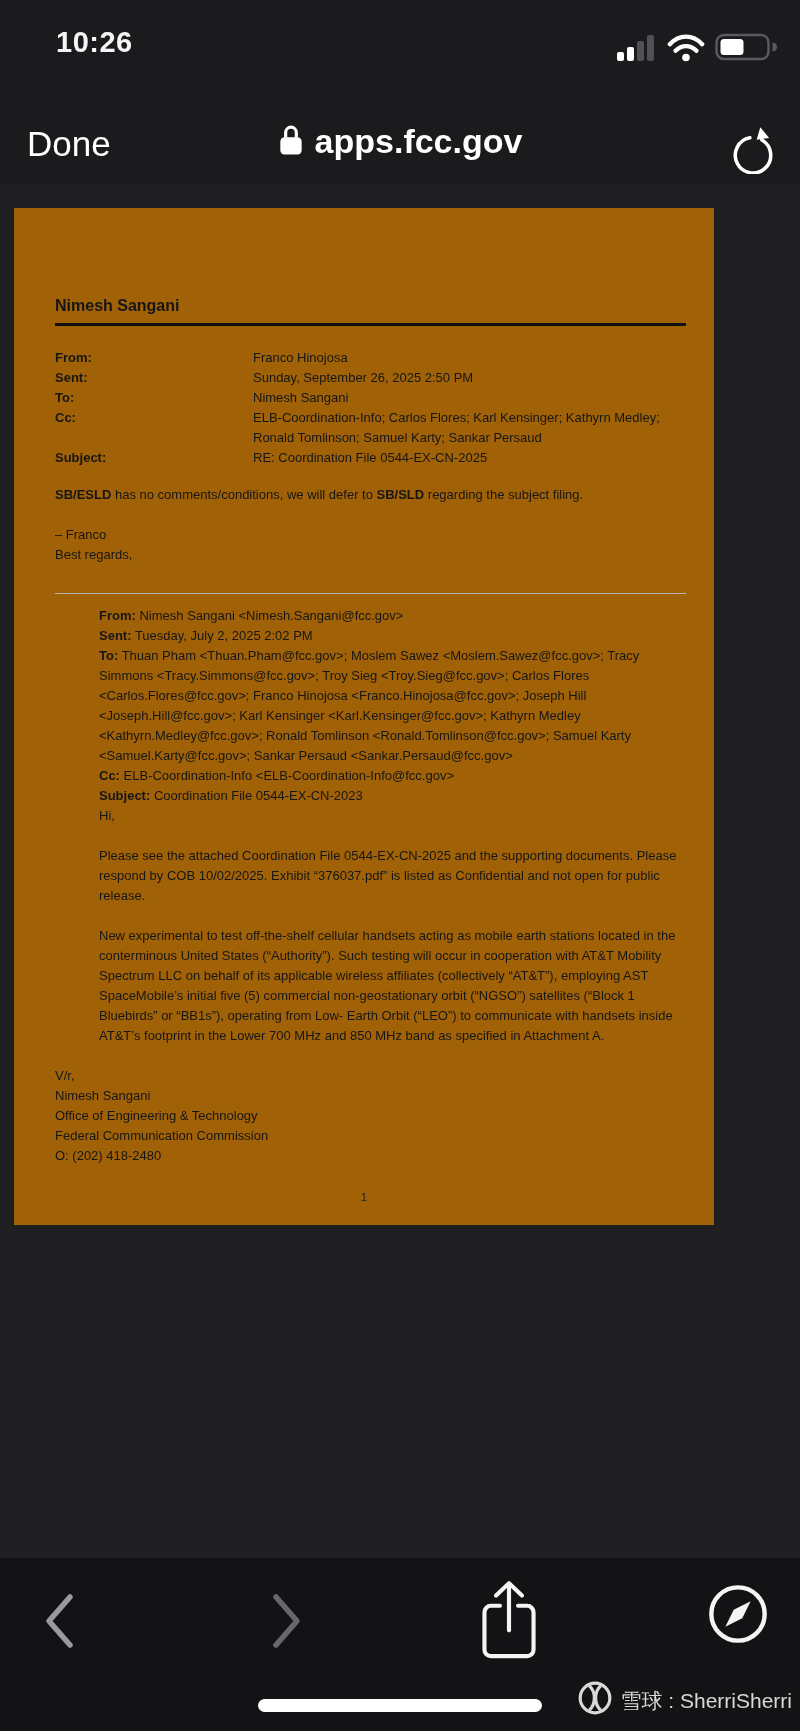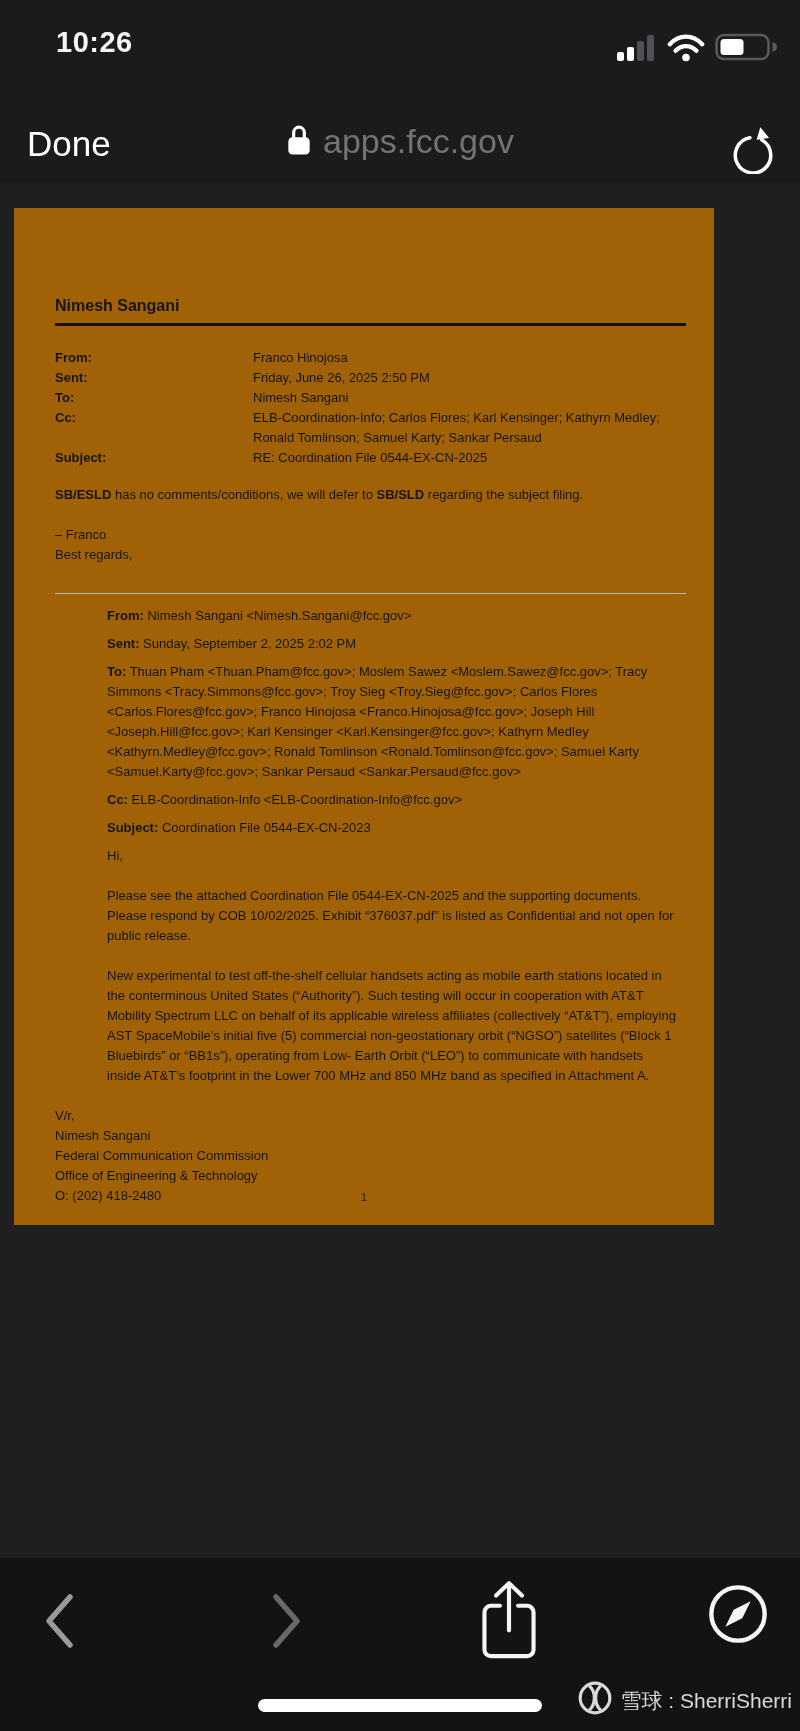--- a/index.html
+++ b/index.html
@@ -6,36 +6,36 @@
   body{width:800px;height:1731px;overflow:hidden;font-family:"Liberation Sans",sans-serif;-webkit-font-smoothing:antialiased;}
   #screen{position:relative;width:800px;height:1731px;background:#1a1a1c;}
 
   
   .top-chrome{position:absolute;top:0;left:0;width:800px;height:183px;background:#1b1b1d;}
   .time{position:absolute;left:56px;top:26px;font-size:29px;font-weight:700;color:#f5f5f7;letter-spacing:.5px;}
   .status-icons{position:absolute;right:22px;top:32px;display:flex;align-items:center;gap:10px;}
   .browser-row{position:absolute;top:100px;left:0;width:800px;height:83px;margin-top:14px;}
   .done-btn{position:absolute;left:27px;top:10px;font-size:35px;font-weight:400;color:#ffffff;cursor:pointer;}
   .url-box{position:absolute;left:150px;right:150px;top:8px;display:flex;align-items:center;justify-content:center;gap:11px;}
-  .url-text{font-size:34px;font-weight:400;color:#737373;}
+  .url-text{font-size:34px;font-weight:700;color:#ffffff;}
   .refresh-btn{position:absolute;right:24px;top:10px;cursor:pointer;}
 
   
   .doc-area{position:absolute;top:183px;left:0;width:800px;height:1375px;background:#1f1f21;}
   .pdf-page{position:absolute;left:14px;top:25px;width:700px;height:1017px;background:#a16207;color:#161616;}
   .page-inner{padding:88px 28px 0 41px;font-size:13px;line-height:20px;}
   .doc-title{font-size:16px;font-weight:700;margin:0;padding-bottom:7px;border-bottom:3.5px solid #111;}
   .header-block{margin-top:22px;}
   .hrow{display:flex;}
   .hlabel{width:198px;font-weight:700;flex-shrink:0;}
   .hval{flex:1;}
   .body1{margin:17px 0 0 0;}
   .closing{margin-top:20px;}
   .divider{border:none;border-top:1px solid #b6b6b6;margin:28px 0 12px 0;}
-  .q p{margin:8px;padding-left:44px;}
+  .q p{margin:0;padding-left:44px;}
   .qb{font-weight:700;}
   .greeting{margin-top:20px;}
   .qpara{margin-top:20px !important;}
   .sig{margin-top:20px;}
   .page-num{position:absolute;left:0;right:0;bottom:22px;text-align:center;font-size:11.5px;color:#222;}
 
   
   .toolbar{position:absolute;top:1558px;left:0;width:800px;height:173px;background:#131315;}
   .nav-back{position:absolute;left:42px;top:34px;cursor:pointer;}
   .nav-forward{position:absolute;left:270px;top:34px;cursor:pointer;}
@@ -101,21 +101,21 @@
       <div class="page-inner">
         <h1 class="doc-title">Nimesh Sangani</h1>
 
         <div class="header-block">
           <div class="hrow">
             <span class="hlabel">From:</span>
             <span class="hval">Franco Hinojosa</span>
           </div>
           <div class="hrow">
             <span class="hlabel">Sent:</span>
-            <span class="hval">Friday, June 26, 2025 2:50 PM</span>
+            <span class="hval">Sunday, September 26, 2025 2:50 PM</span>
           </div>
           <div class="hrow">
             <span class="hlabel">To:</span>
             <span class="hval">Nimesh Sangani</span>
           </div>
           <div class="hrow">
             <span class="hlabel">Cc:</span>
             <span class="hval">ELB-Coordination-Info; Carlos Flores; Karl Kensinger; Kathyrn Medley; Ronald Tomlinson; Samuel Karty; Sankar Persaud</span>
           </div>
           <div class="hrow">
@@ -128,34 +128,34 @@
 
         <div class="closing">
           <div>– Franco</div>
           <div>Best regards,</div>
         </div>
 
         <hr class="divider">
 
         <div class="q">
           <p><b class="qb">From:</b><span> Nimesh Sangani &lt;Nimesh.Sangani@fcc.gov&gt;</span></p>
-          <p><b class="qb">Sent:</b><span> Sunday, September 2, 2025 2:02 PM</span></p>
+          <p><b class="qb">Sent:</b><span> Tuesday, July 2, 2025 2:02 PM</span></p>
           <p><b class="qb">To:</b><span> Thuan Pham &lt;Thuan.Pham@fcc.gov&gt;; Moslem Sawez &lt;Moslem.Sawez@fcc.gov&gt;; Tracy Simmons &lt;Tracy.Simmons@fcc.gov&gt;; Troy Sieg &lt;Troy.Sieg@fcc.gov&gt;; Carlos Flores &lt;Carlos.Flores@fcc.gov&gt;; Franco Hinojosa &lt;Franco.Hinojosa@fcc.gov&gt;; Joseph Hill &lt;Joseph.Hill@fcc.gov&gt;; Karl Kensinger &lt;Karl.Kensinger@fcc.gov&gt;; Kathyrn Medley &lt;Kathyrn.Medley@fcc.gov&gt;; Ronald Tomlinson &lt;Ronald.Tomlinson@fcc.gov&gt;; Samuel Karty &lt;Samuel.Karty@fcc.gov&gt;; Sankar Persaud &lt;Sankar.Persaud@fcc.gov&gt;</span></p>
           <p><b class="qb">Cc:</b><span> ELB-Coordination-Info &lt;ELB-Coordination-Info@fcc.gov&gt;</span></p>
           <p><b class="qb">Subject:</b><span> Coordination File 0544-EX-CN-2023</span></p>
 
           <p class="greeting">Hi,</p>
           <p class="qpara">Please see the attached Coordination File 0544-EX-CN-2025 and the supporting documents. Please respond by COB 10/02/2025. Exhibit “376037.pdf” is listed as Confidential and not open for public release.</p>
           <p class="qpara">New experimental to test off-the-shelf cellular handsets acting as mobile earth stations located in the conterminous United States (“Authority”). Such testing will occur in cooperation with AT&amp;T Mobility Spectrum LLC on behalf of its applicable wireless affiliates (collectively “AT&amp;T”), employing AST SpaceMobile’s initial five (5) commercial non-geostationary orbit (“NGSO”) satellites (“Block 1 Bluebirds” or “BB1s”), operating from Low- Earth Orbit (“LEO”) to communicate with handsets inside AT&amp;T’s footprint in the Lower 700 MHz and 850 MHz band as specified in Attachment A.</p>
 
           <div class="sig">
             <div>V/r,</div>
             <div>Nimesh Sangani</div>
+            <div>Office of Engineering &amp; Technology</div>
             <div>Federal Communication Commission</div>
-            <div>Office of Engineering &amp; Technology</div>
             <div>O: (202) 418-2480</div>
           </div>
         </div>
       </div>
       <div class="page-num">1</div>
     </div>
   </div>
 
   <div class="toolbar">
     <div class="nav-back">

